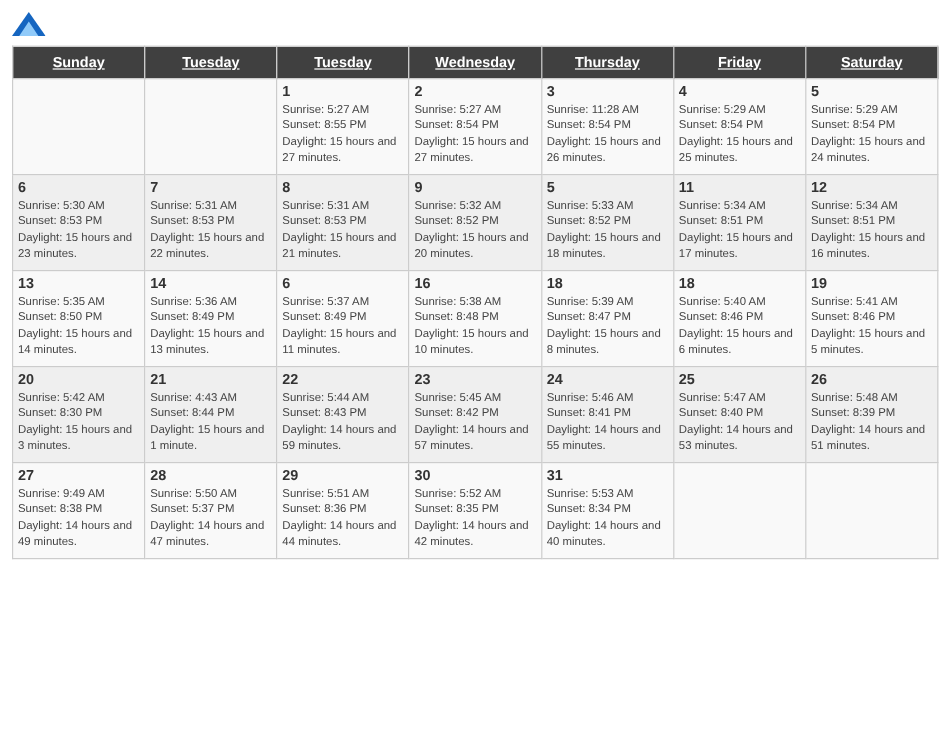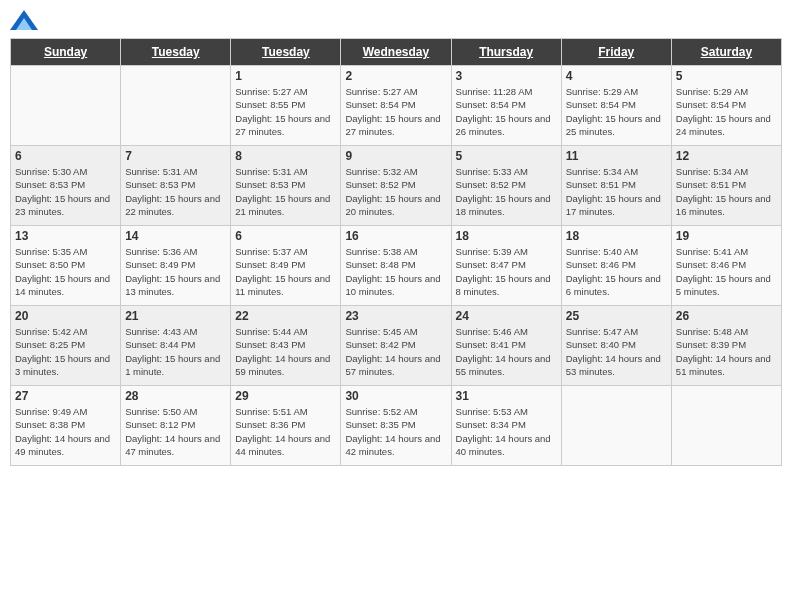--- a/index.html
+++ b/index.html
@@ -260,21 +260,21 @@
           <div class="day-info">Sunrise: 5:41 AM
 Sunset: 8:46 PM
 Daylight: 15 hours
 and 5 minutes.</div>
         </td>
       </tr>
       <tr>
         <td>
           <span class="day-number">20</span>
           <div class="day-info">Sunrise: 5:42 AM
-Sunset: 8:25 PM
+Sunset: 8:30 PM
 Daylight: 15 hours
 and 3 minutes.</div>
         </td>
         <td>
           <span class="day-number">21</span>
           <div class="day-info">Sunrise: 4:43 AM
 Sunset: 8:44 PM
 Daylight: 15 hours
 and 1 minute.</div>
         </td>
@@ -318,21 +318,21 @@
         <td>
           <span class="day-number">27</span>
           <div class="day-info">Sunrise: 9:49 AM
 Sunset: 8:38 PM
 Daylight: 14 hours
 and 49 minutes.</div>
         </td>
         <td>
           <span class="day-number">28</span>
           <div class="day-info">Sunrise: 5:50 AM
-Sunset: 8:12 PM
+Sunset: 5:37 PM
 Daylight: 14 hours
 and 47 minutes.</div>
         </td>
         <td>
           <span class="day-number">29</span>
           <div class="day-info">Sunrise: 5:51 AM
 Sunset: 8:36 PM
 Daylight: 14 hours
 and 44 minutes.</div>
         </td>

